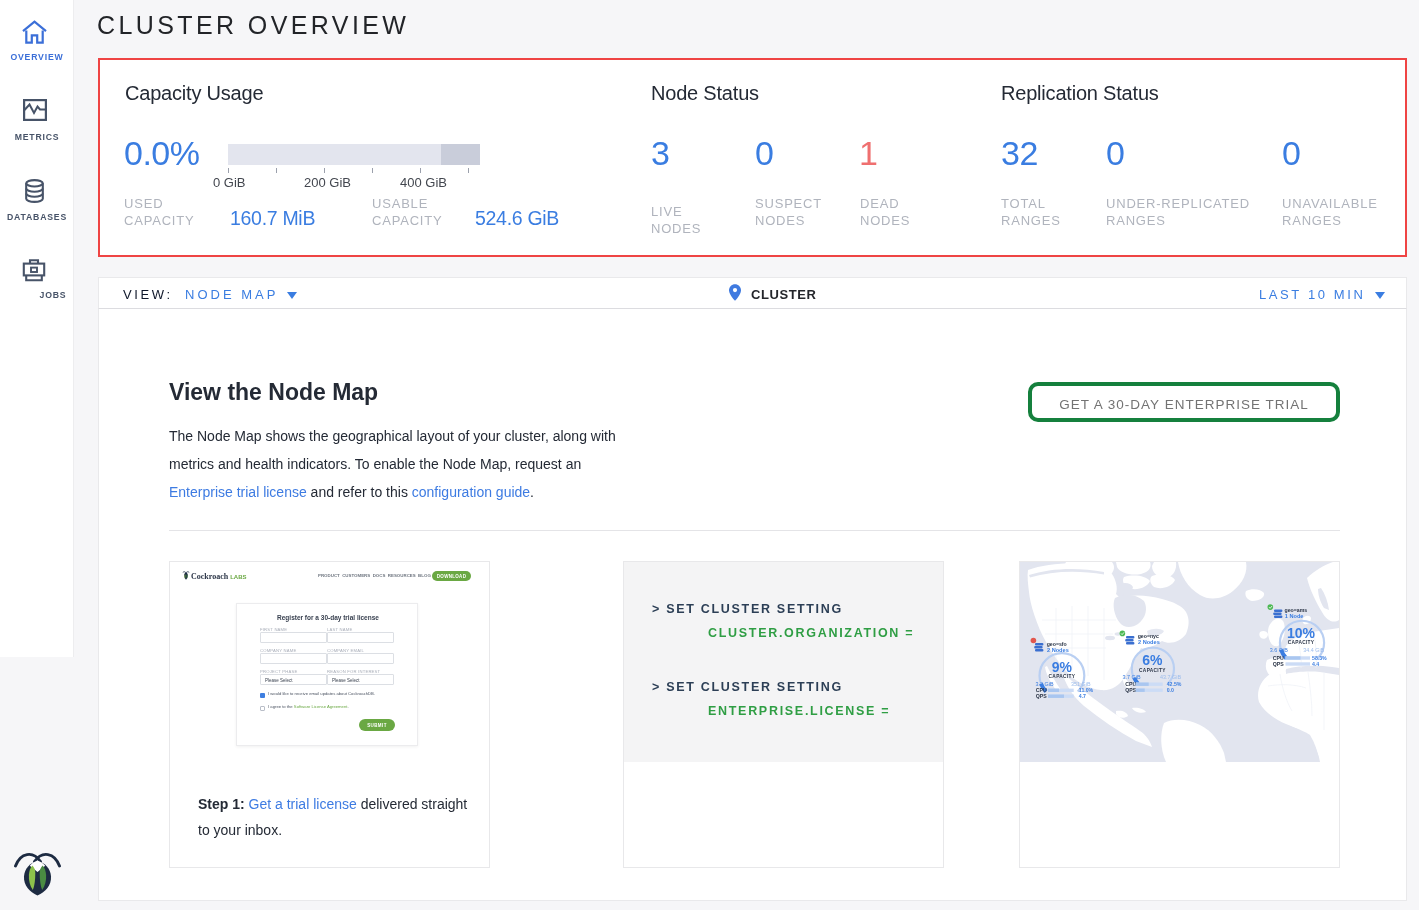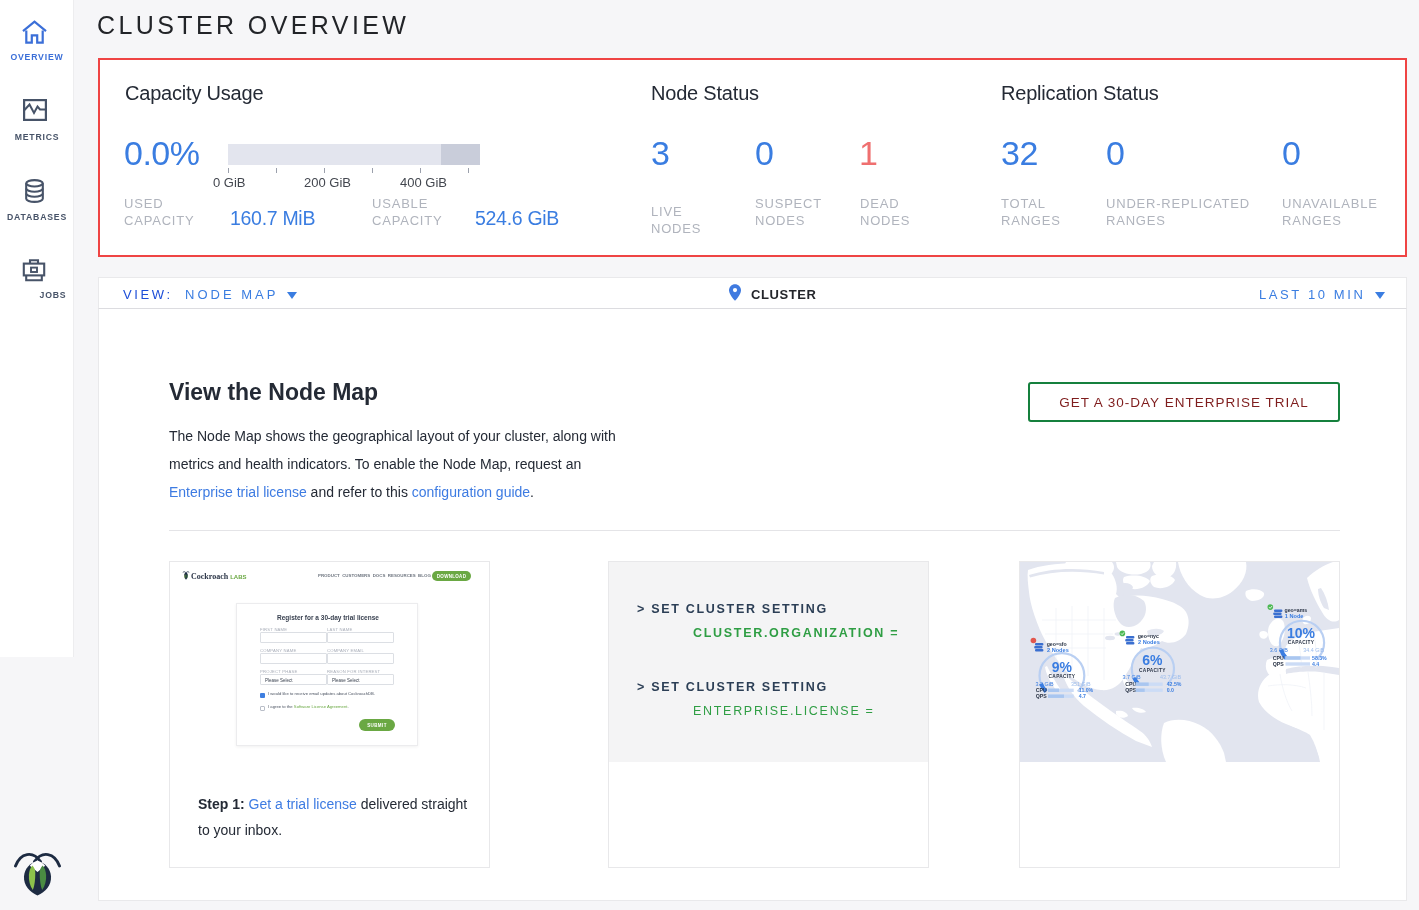--- a/index.html
+++ b/index.html
@@ -33,22 +33,22 @@
   #viewbar { position:absolute; left:98px; top:277px; width:1309px; height:32px; background:#fff; border:1px solid #e9e9eb; border-bottom:1px solid #dcdce0; }
   .vb-text { font-size:13px; letter-spacing:2.6px; font-weight:400; }
 
   
   #mainpanel { position:absolute; left:98px; top:309px; width:1309px; height:592px; background:#fff; border:1px solid #e9e9eb; border-top:none; }
 
   h2.nodemap { position:absolute; left:70px; top:72px; font-size:23px; font-weight:bold; line-height:23px; color:#242a35; }
   .para { position:absolute; left:70px; top:113px; width:455px; font-size:14px; color:#242a35; line-height:28px; }
   a.link { color:#3d7be2; text-decoration:none; }
 
-  #trialbtn { position:absolute; left:929px; top:73px; width:312px; height:40px; border:2px solid #15803d; border-radius:3px; background:#fff;
-      color:#7f1d1d; font-size:13.5px; font-weight:400; letter-spacing:1px; text-align:center; line-height:38px; }
+  #trialbtn { position:absolute; left:929px; top:73px; width:312px; height:40px; border:4px solid #15803d; border-radius:10px; background:#fff;
+      color:#737373; font-size:13.5px; font-weight:400; letter-spacing:1px; text-align:center; line-height:38px; }
 
   #divider { position:absolute; left:70px; top:221px; width:1171px; height:1px; background:#e4e4e7; }
 
   .stepcard { position:absolute; top:252px; width:321px; height:307px; background:#fff; border:1px solid #e8e8ea; }
   .caption { position:absolute; left:28px; top:229px; width:276px; font-size:14px; color:#242a35; line-height:26px; }
   .caption b { font-weight:bold;margin-top:20px; }
   .t50 { position:absolute; transform:scale(0.5); transform-origin:0 0; white-space:nowrap; }
   .f-lab { position:absolute; transform:scale(0.5); transform-origin:0 0; white-space:nowrap; font-size:8.4px; color:#a8adb8; letter-spacing:0.4px; }
   .f-inp { position:absolute; width:67px; height:11px; border:0.8px solid #dcdfe4; border-radius:1px; background:#fff; }
 </style>
@@ -126,21 +126,21 @@
 
   <div class="bignum" style="left:901px; top:76px;">32</div>
   <div class="bignum" style="left:1006px; top:76px;">0</div>
   <div class="bignum" style="left:1182px; top:76px;">0</div>
   <div class="small-label" style="left:901px; top:136px;">TOTAL<br>RANGES</div>
   <div class="small-label" style="left:1006px; top:136px;">UNDER-REPLICATED<br>RANGES</div>
   <div class="small-label" style="left:1182px; top:136px;">UNAVAILABLE<br>RANGES</div>
 </div>
 
 <div id="viewbar">
-  <div class="abs vb-text" style="left:24px; top:9px; color:#1d4ed8;">VIEW:</div>
+  <div class="abs vb-text" style="left:24px; top:9px; color:#0f172a;">VIEW:</div>
   <div class="abs vb-text" style="left:86px; top:9px; color:#3a7de1; letter-spacing:3px;">NODE MAP</div>
   <svg class="abs" style="left:188px; top:14px;" width="10" height="7">
       <path d="M0 0 L10 0 L5 7 Z" fill="#3a7de1"></path>
     </svg>
   <svg class="abs" style="left:630px; top:6px;" width="12" height="17" viewBox="0 0 13 18">
     <path d="M6.5 0 C2.9 0 0 2.9 0 6.5 C0 11.4 6.5 18 6.5 18 C6.5 18 13 11.4 13 6.5 C13 2.9 10.1 0 6.5 0 Z" fill="#3f7ae0"></path>
     <circle cx="6.5" cy="6.3" r="2.3" fill="#fff"></circle>
   </svg>
   <div class="abs" style="left:652px; top:9px; font-size:13px; letter-spacing:0.6px; font-weight:bold; color:#24262b;">CLUSTER</div>
   <div class="abs vb-text" style="left:1160px; top:9px; color:#3a7de1;">LAST 10 MIN</div>
@@ -198,26 +198,26 @@
         <div style="position:absolute;left:23px;top:102px;width:4.5px;height:4.5px;border:0.8px solid #b9bec8;border-radius:1px;"></div>
         <div class="t50" style="left:31px;top:100px;font-size:8.4px;color:#4a5260;">I agree to the <span style="color:#6aa843;">Software License Agreement</span>.</div>
         <div style="position:absolute;left:122px;top:115px;width:36px;height:12px;background:#6aa843;border-radius:6px;">
             <div class="t50" style="left:0;top:0;width:72px;height:24px;font-size:9px;font-weight:bold;color:#fff;text-align:center;line-height:24px;letter-spacing:0.8px;">SUBMIT</div>
           </div>
       </div>
     </div>
     <div class="caption"><b>Step 1:</b> <a class="link">Get a trial license</a> delivered straight to your inbox.</div>
   </div>
 
-  <div class="stepcard" style="left:509px;">
+  <div class="stepcard" style="left:524px;">
     <div style="position:absolute; left:0; top:0; width:319px; height:200px; background:#f4f4f5;"></div>
     <div style="position:absolute; left:28px; top:40px; font-size:12.5px; font-weight:bold; letter-spacing:1.7px; color:#2c3f56;">&gt; SET CLUSTER SETTING</div>
     <div style="position:absolute; left:84px; top:64px; font-size:12.5px; font-weight:bold; letter-spacing:1.7px; color:#2f9e44;">CLUSTER.ORGANIZATION =</div>
     <div style="position:absolute; left:28px; top:118px; font-size:12.5px; font-weight:bold; letter-spacing:1.7px; color:#2c3f56;">&gt; SET CLUSTER SETTING</div>
-    <div style="position:absolute; left:84px; top:142px; font-size:12.5px; font-weight:normal; letter-spacing:1.7px; color:#2f9e44;">ENTERPRISE.LICENSE =</div>
+    <div style="position:absolute; left:84px; top:142px; font-size:12.5px; font-weight:bold; letter-spacing:1.7px; color:#2f9e44;">ENTERPRISE.LICENSE =</div>
   </div>
 
   <div class="stepcard" style="left:920px;">
     <div style="position:absolute; left:0; top:0; width:319px; height:200px; background:#fdfdfe; overflow:hidden;">
       <svg width="319" height="200" viewBox="0 0 319 200" style="display:block;">
 
         <rect x="0" y="0" width="319" height="200" fill="#e2e5ef"></rect>
         <g fill="#ffffff" stroke="none">
 
           <path d="M8,8 C24,2 48,0 70,2 C82,3 90,6 92,12 C96,18 98,26 96,32 L100,36 C112,32 128,33 142,37 C154,40 162,44 166,50 C170,57 169,65 166,72 C160,80 150,83 142,79 C134,84 126,88 121,86 C117,94 111,104 104,116 C99,124 91,129 81,128 C70,127 61,122 53,116 C43,107 33,93 26,80 C17,64 10,42 9,30 C8,22 7,14 8,8 Z"></path>

